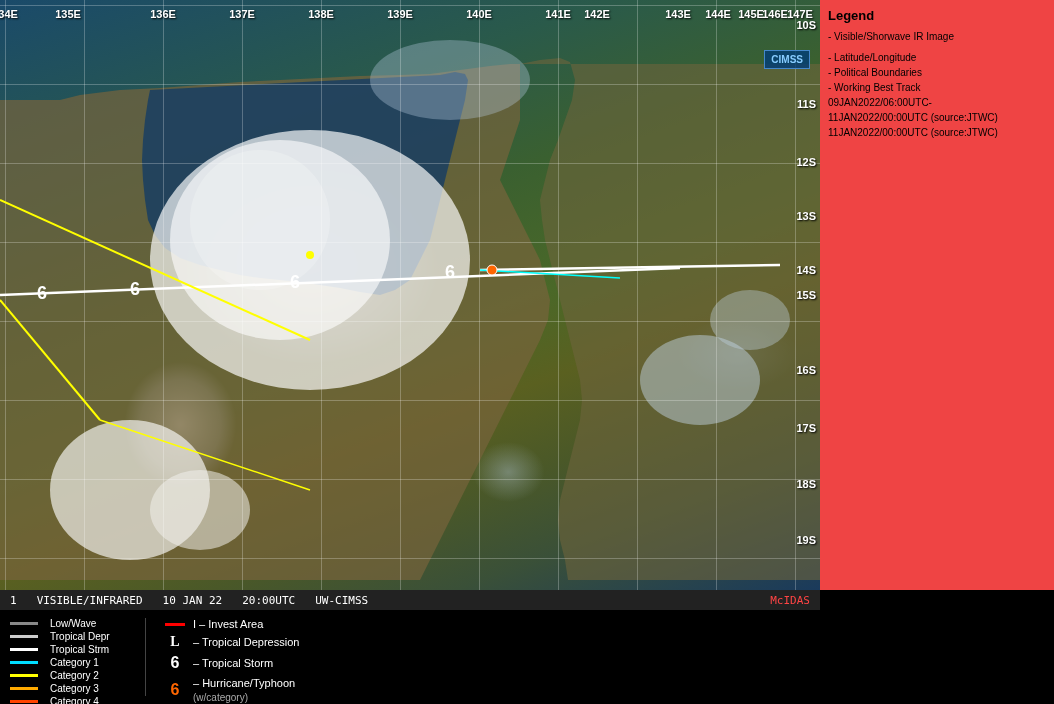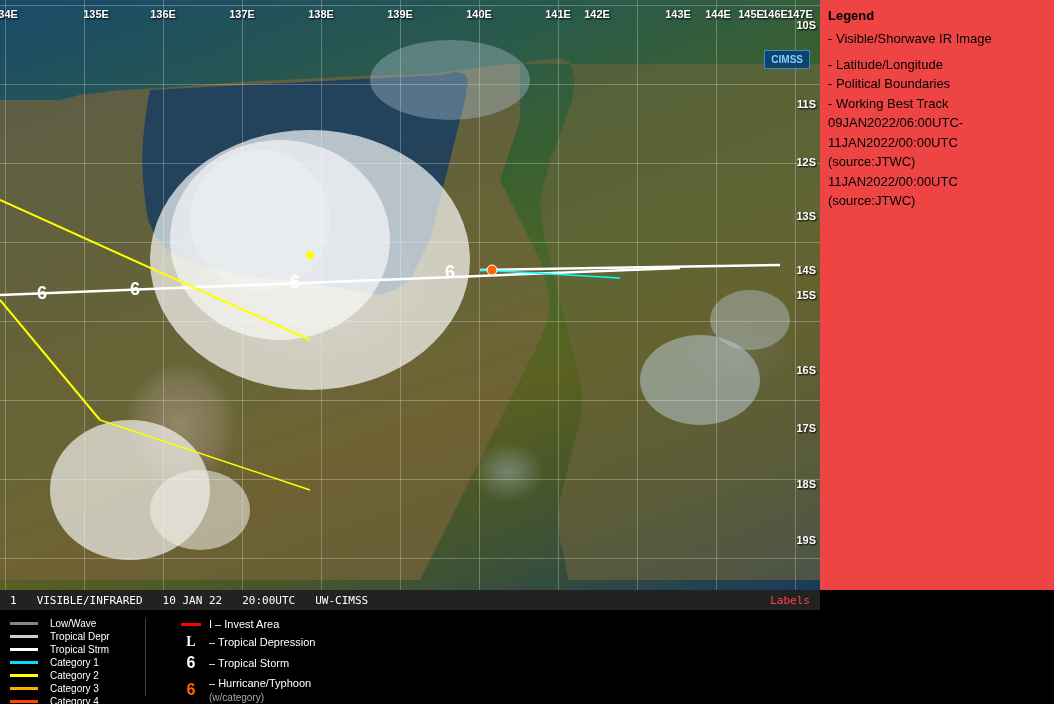--- a/index.html
+++ b/index.html
@@ -129,21 +129,21 @@
     }
 
     #legend-title {
       font-size: 13px;
       font-weight: bold;
       color: #000;
       margin-bottom: 6px;
     }
 
     .legend-item {
-      font-size: 13px;
+      font-size: 10px;
       color: #000;
       line-height: 1.5;
     }
 
     
     #key-area {
       position: absolute;
       left: 0;
       top: 610px;
       width: 1054px;
@@ -177,21 +177,21 @@
     .track-key-label {
       color: white;
       font-size: 10px;
       padding-left: 6px;
     }
 
     #symbol-key {
       display: flex;
       flex-direction: column;
       gap: 4px;
-      margin-left: 20px;
+      margin-left: 4px;
     }
 
     .symbol-key-item {
       display: flex;
       align-items: center;
       gap: 8px;
     }
 
     .symbol-char {
       font-size: 14px;
@@ -268,21 +268,21 @@
 
     <text x="42" y="299" fill="white" font-size="18" font-weight="bold" font-family="Arial" text-anchor="middle">6</text>
     <text x="135" y="295" fill="white" font-size="18" font-weight="bold" font-family="Arial" text-anchor="middle">6</text>
     <text x="295" y="288" fill="white" font-size="18" font-weight="bold" font-family="Arial" text-anchor="middle">6</text>
     <text x="450" y="278" fill="white" font-size="18" font-weight="bold" font-family="Arial" text-anchor="middle">6</text>
 
     <circle cx="310" cy="255" r="4" fill="yellow"></circle>
   </svg>
 
   <span class="lon-label" style="left:5px">134E</span>
-  <span class="lon-label" style="left:96px">135E</span>
+  <span class="lon-label" style="left:68px">135E</span>
   <span class="lon-label" style="left:163px">136E</span>
   <span class="lon-label" style="left:242px">137E</span>
   <span class="lon-label" style="left:321px">138E</span>
   <span class="lon-label" style="left:400px">139E</span>
   <span class="lon-label" style="left:479px">140E</span>
   <span class="lon-label" style="left:558px">141E</span>
   <span class="lon-label" style="left:597px">142E</span>
   <span class="lon-label" style="left:678px">143E</span>
   <span class="lon-label" style="left:718px">144E</span>
   <span class="lon-label" style="left:751px">145E</span>
@@ -302,21 +302,21 @@
 
   <div id="cimss-logo">CIMSS</div>
 </div>
 
 <div id="status-bar">
   <span class="status-item">1</span>
   <span class="status-item">VISIBLE/INFRARED</span>
   <span class="status-item">10 JAN 22</span>
   <span class="status-item">20:00UTC</span>
   <span class="status-item">UW-CIMSS</span>
-  <span class="status-mcidas">Labels</span>
+  <span class="status-mcidas">McIDAS</span>
 </div>
 
 <div id="legend-area">
   <div id="legend-title">Legend</div>
   <div class="legend-item">- Visible/Shorwave IR Image</div>
   <div style="height:6px"></div>
   <div class="legend-item">- Latitude/Longitude</div>
   <div class="legend-item">- Political Boundaries</div>
   <div class="legend-item">- Working Best Track</div>
   <div class="legend-item">09JAN2022/06:00UTC-</div>

